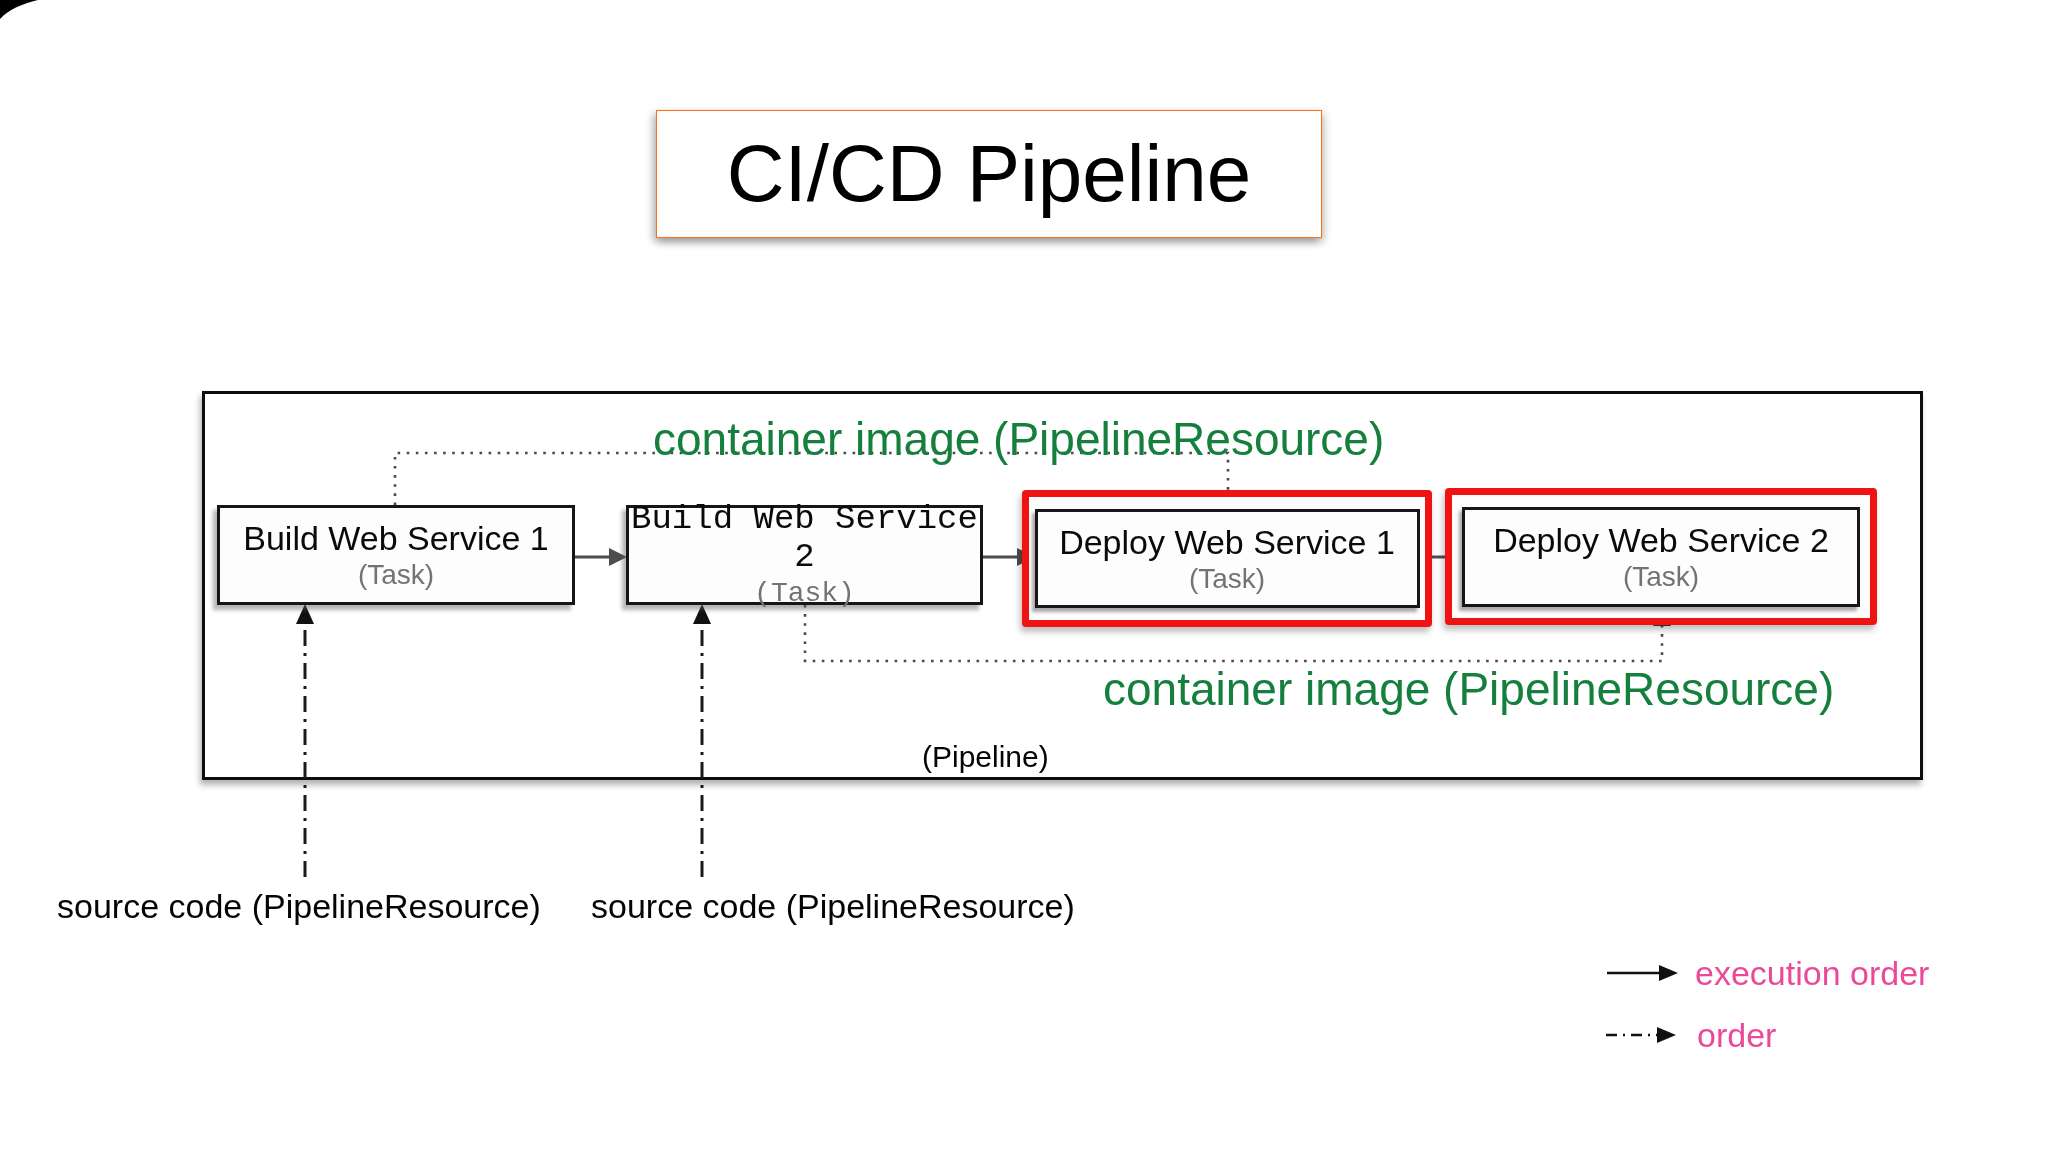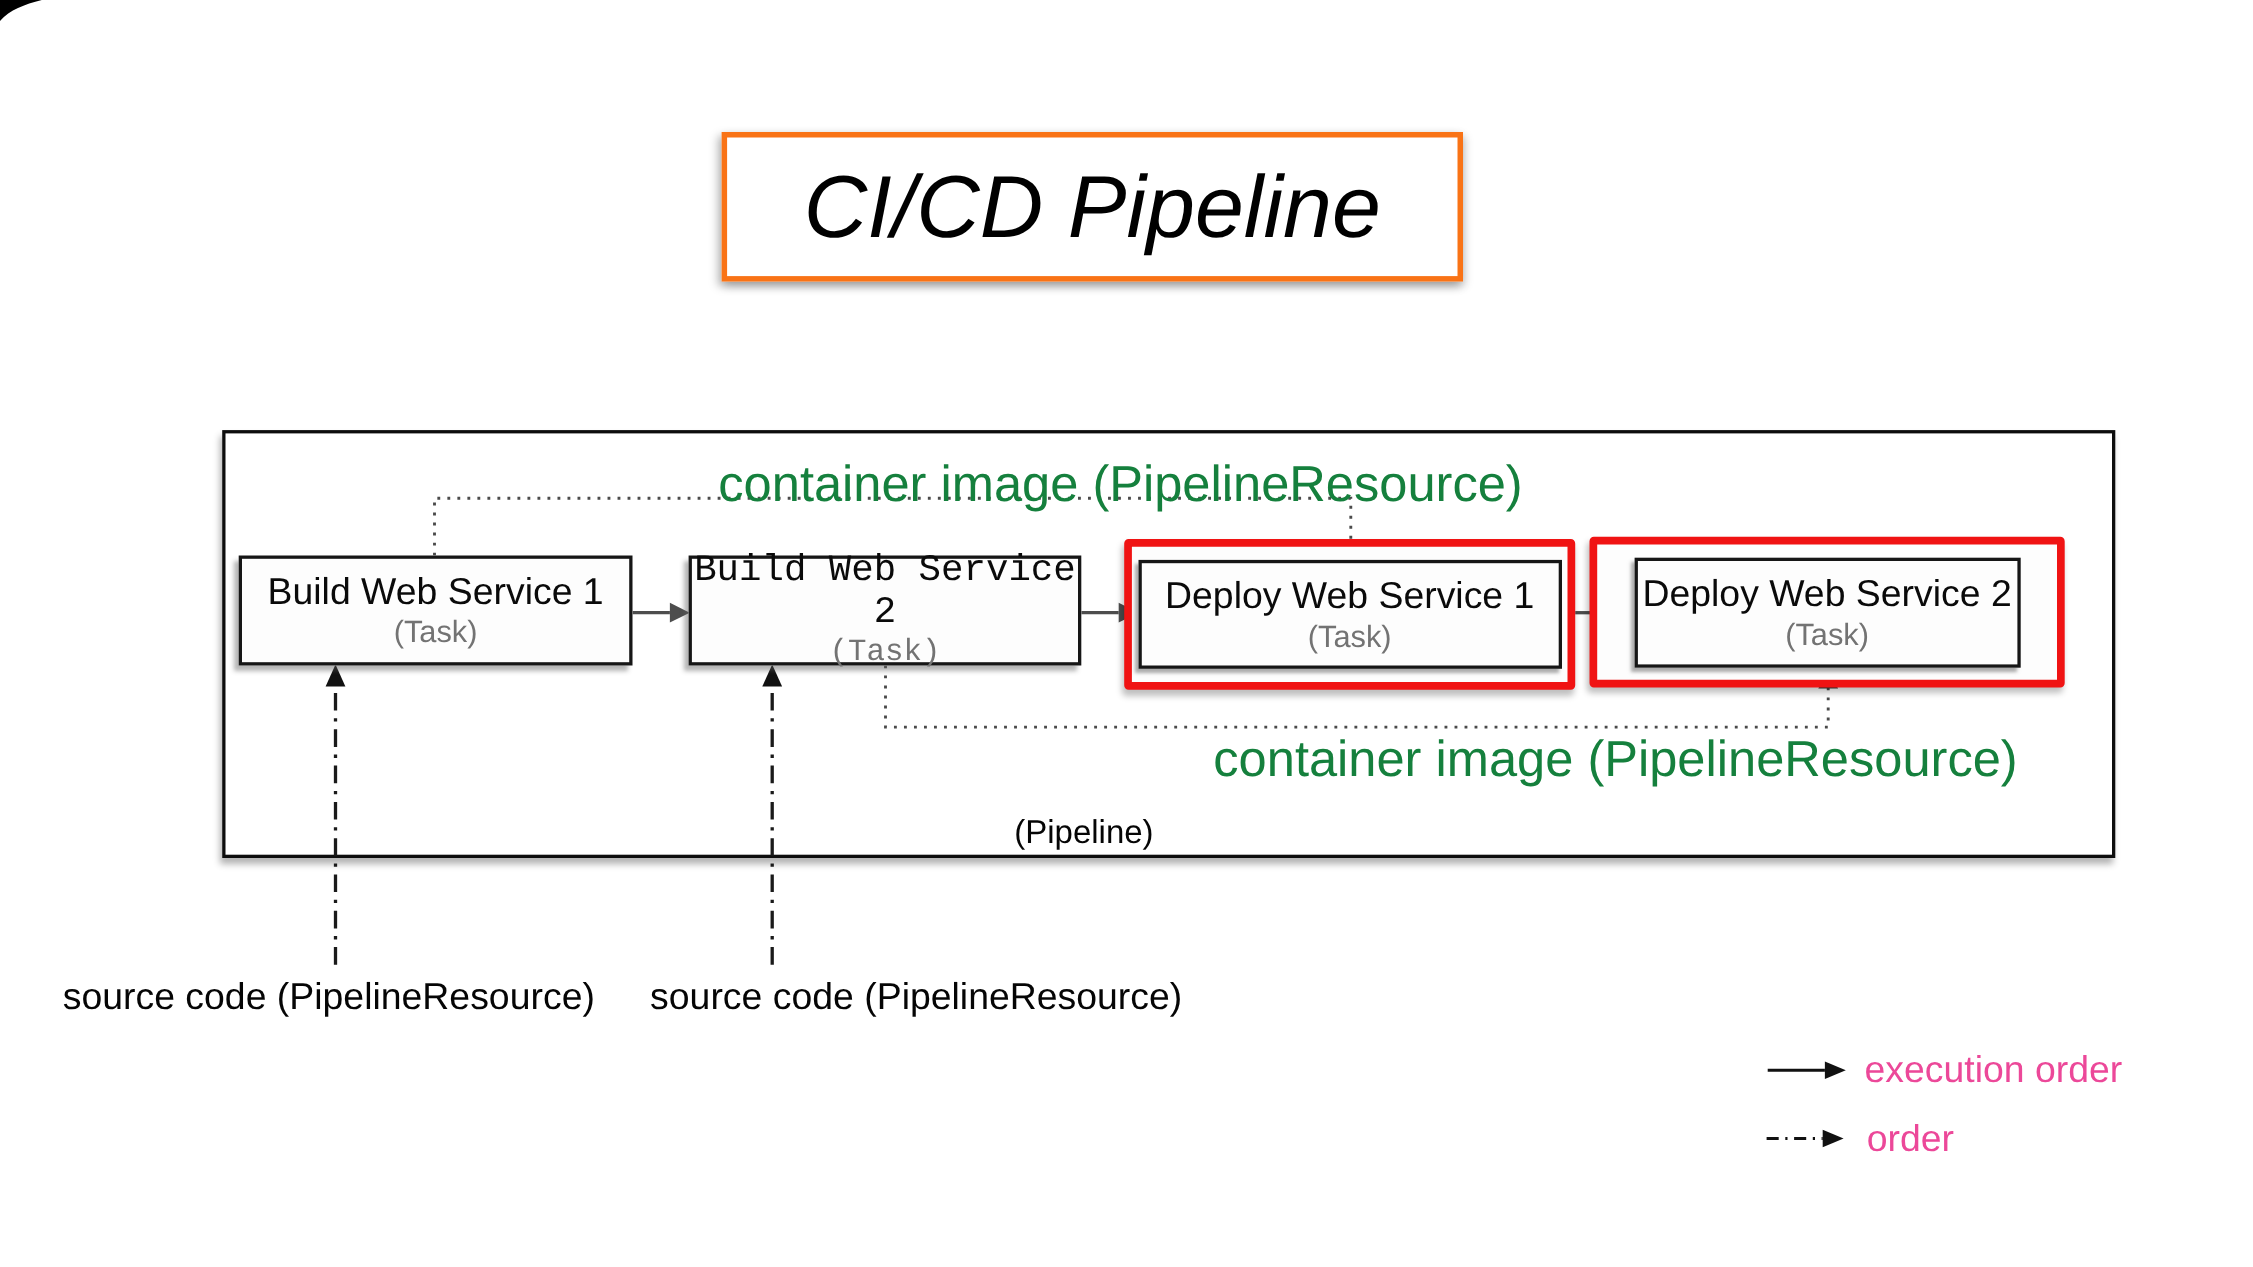--- a/index.html
+++ b/index.html
@@ -3,25 +3,25 @@
 <meta charset="utf-8">
 <style>
   html,body{margin:0;padding:0;background:#fff;}
   #stage{
     position:relative;width:2048px;height:1152px;overflow:hidden;background:#ffffff;
     font-family:"Liberation Sans","DejaVu Sans",sans-serif;color:#111;
   }
   .abs{position:absolute;}
   
   .title-box{
-    left:656px;top:120px;width:664px;height:126px;
-    background:#fff;border:5px solid #f97316;
+    left:656px;top:110px;width:664px;height:126px;
+    background:#fff;border:1px solid #f97316;
     box-shadow:-3px 4px 8px rgba(0,0,0,.28), 3px 4px 8px rgba(0,0,0,.18);
     display:flex;align-items:center;justify-content:center;
-    font-size:80px;letter-spacing:0;color:#000;font-style:italic;
+    font-size:80px;letter-spacing:0;color:#000;
   }
   
   .pipeline-rect{
     left:202px;top:391px;width:1721px;height:389px;box-sizing:border-box;
     background:#fff;border:3px solid #0d0d0d;
     box-shadow:-2px 5px 6px rgba(0,0,0,.30);
   }
   
   .task-box{
     box-sizing:border-box;background:#fdfdfd;border:3px solid #161616;
@@ -113,21 +113,21 @@
   </div>
 
   <div class="abs red-frame" style="left:1022px;top:490px;width:410px;height:137px;">
     <div class="task-box" style="width:385px;height:99px;box-shadow:-3px 4px 3px rgba(90,90,90,.5);">
       <div class="task-name">Deploy Web Service 1</div>
       <div class="task-kind">(Task)</div>
     </div>
   </div>
 
   <div class="abs red-frame" style="left:1445px;top:488px;width:432px;height:137px;">
-    <div class="task-box" style="width:351px;height:100px;box-shadow:-3px 4px 3px rgba(90,90,90,.5);text-align:right;">
+    <div class="task-box" style="width:398px;height:100px;box-shadow:-3px 4px 3px rgba(90,90,90,.5);text-align:right;">
       <div class="task-name">Deploy Web Service 2</div>
       <div class="task-kind">(Task)</div>
     </div>
   </div>
 
   <div class="abs lbl resource-label" style="left:653px;top:413px;">container image (PipelineResource)</div>
 
   <div class="abs lbl resource-label" style="left:1103px;top:663px;">container image (PipelineResource)</div>
 
   <div class="abs lbl pipeline-label" style="left:922px;top:740px;">(Pipeline)</div>

